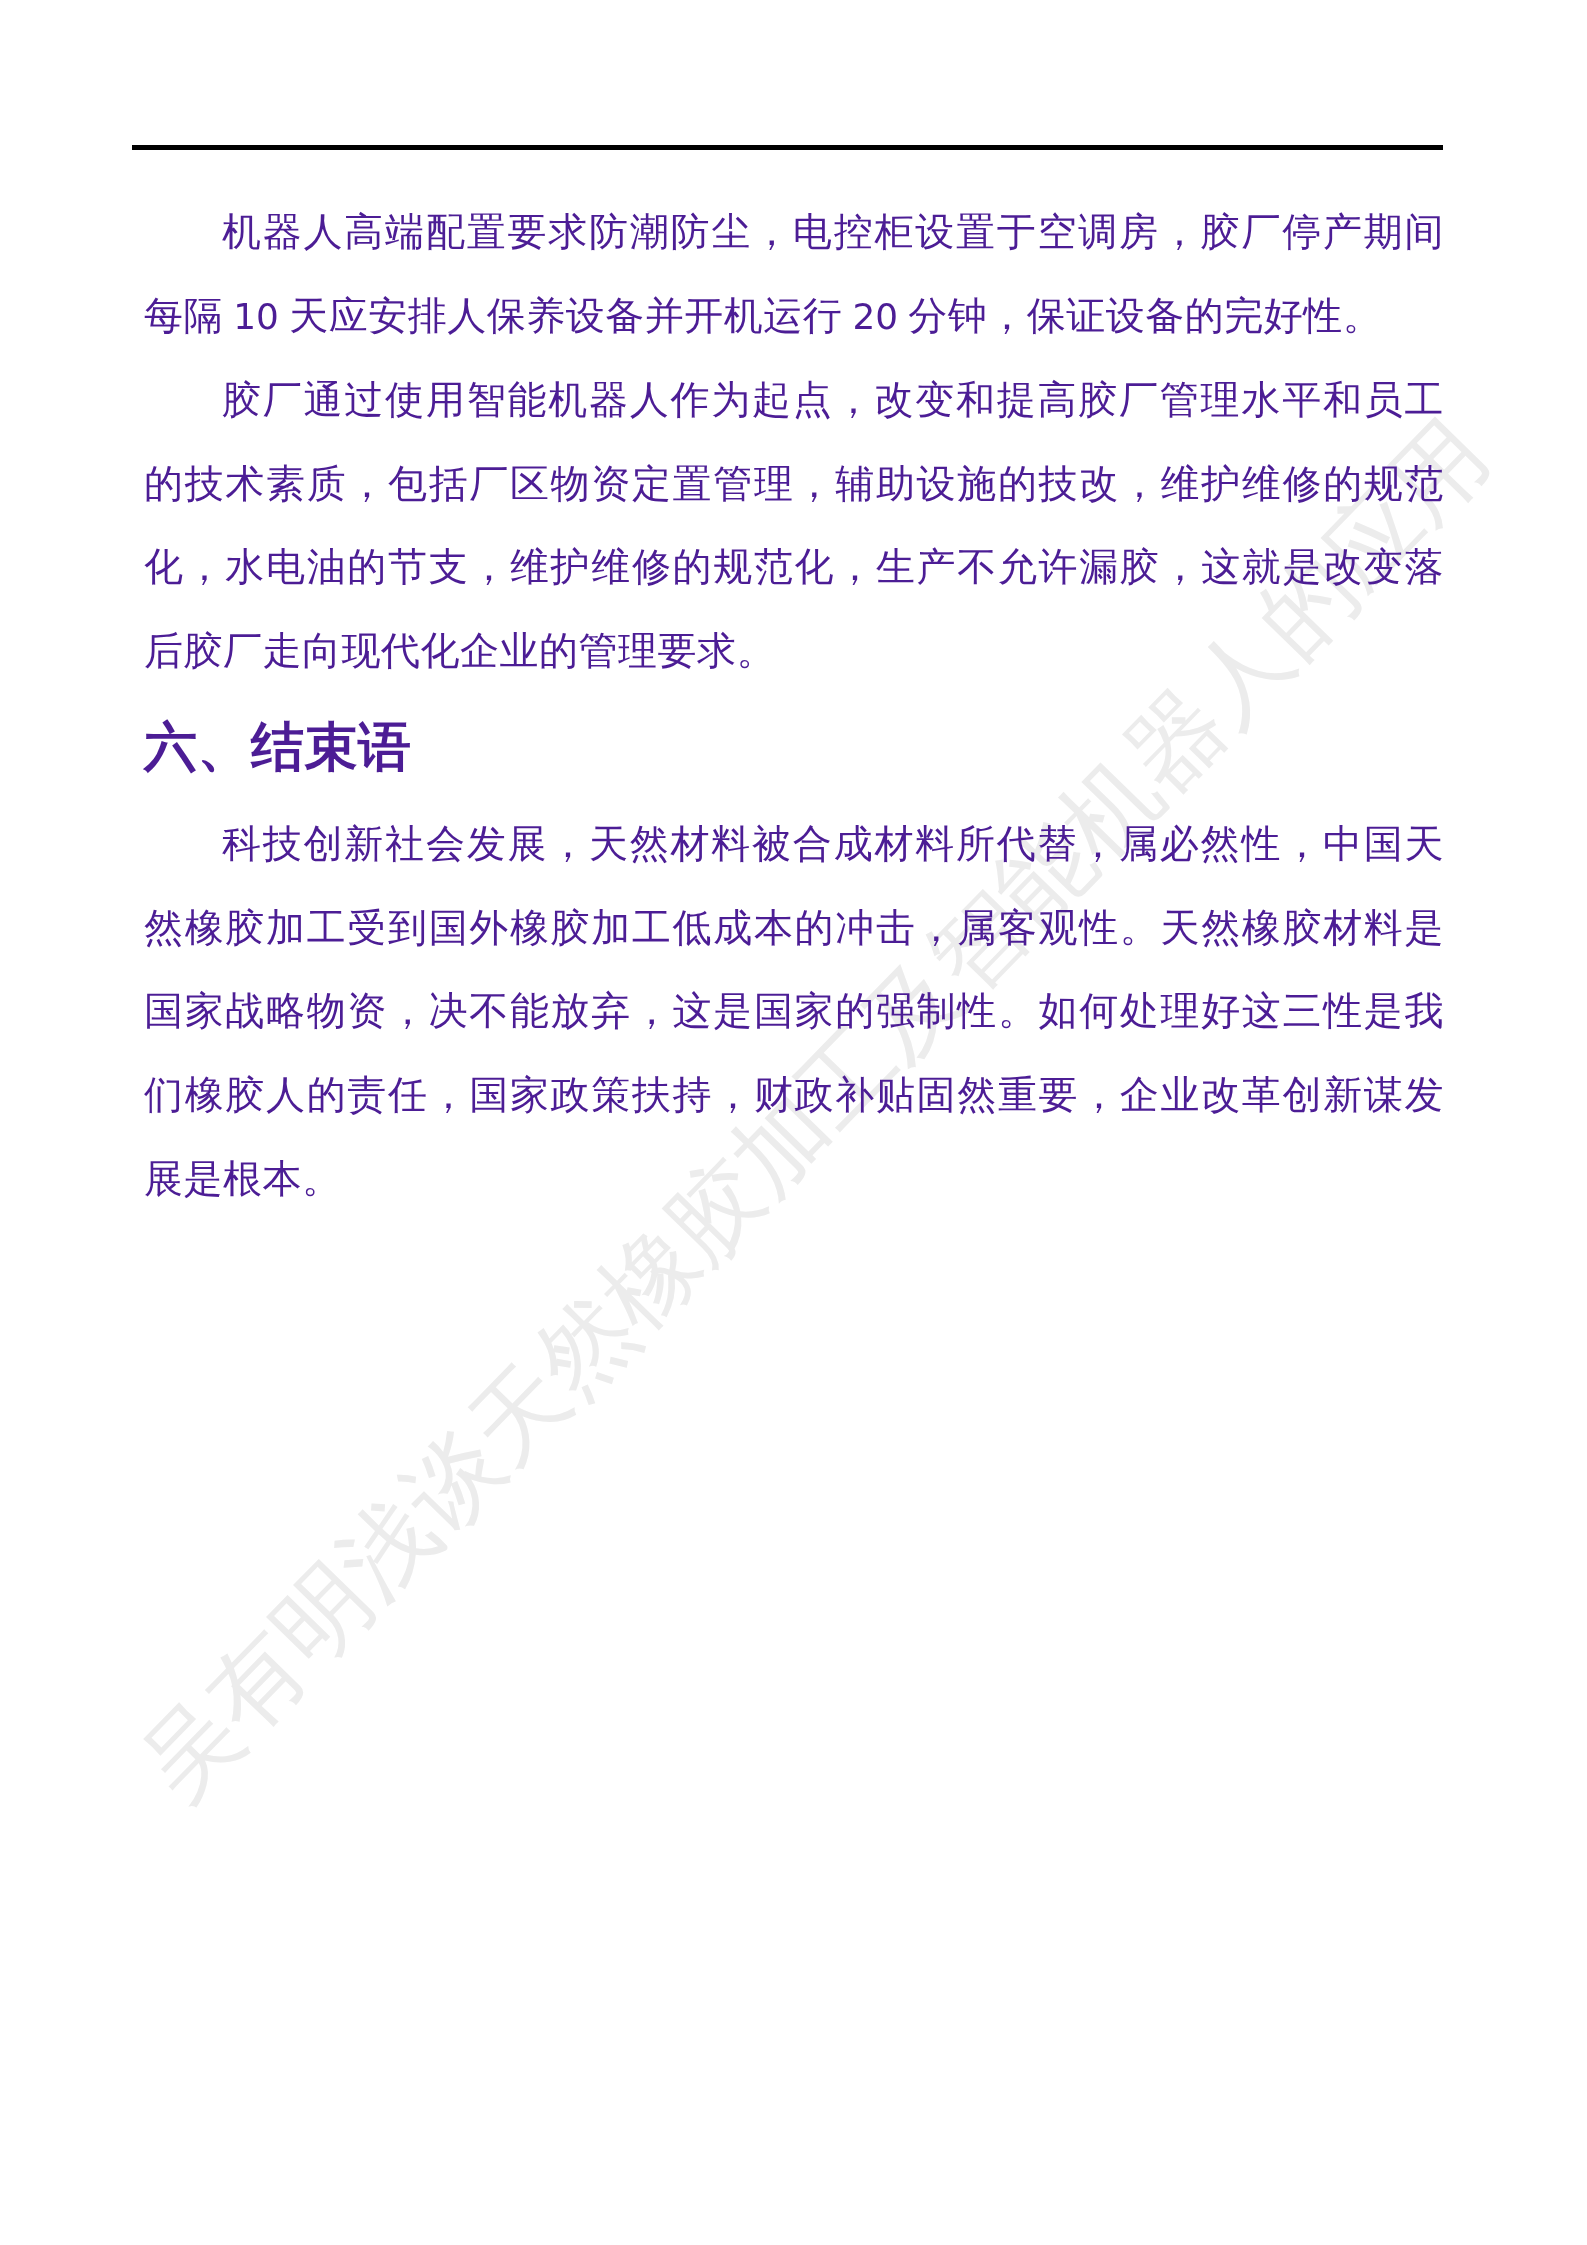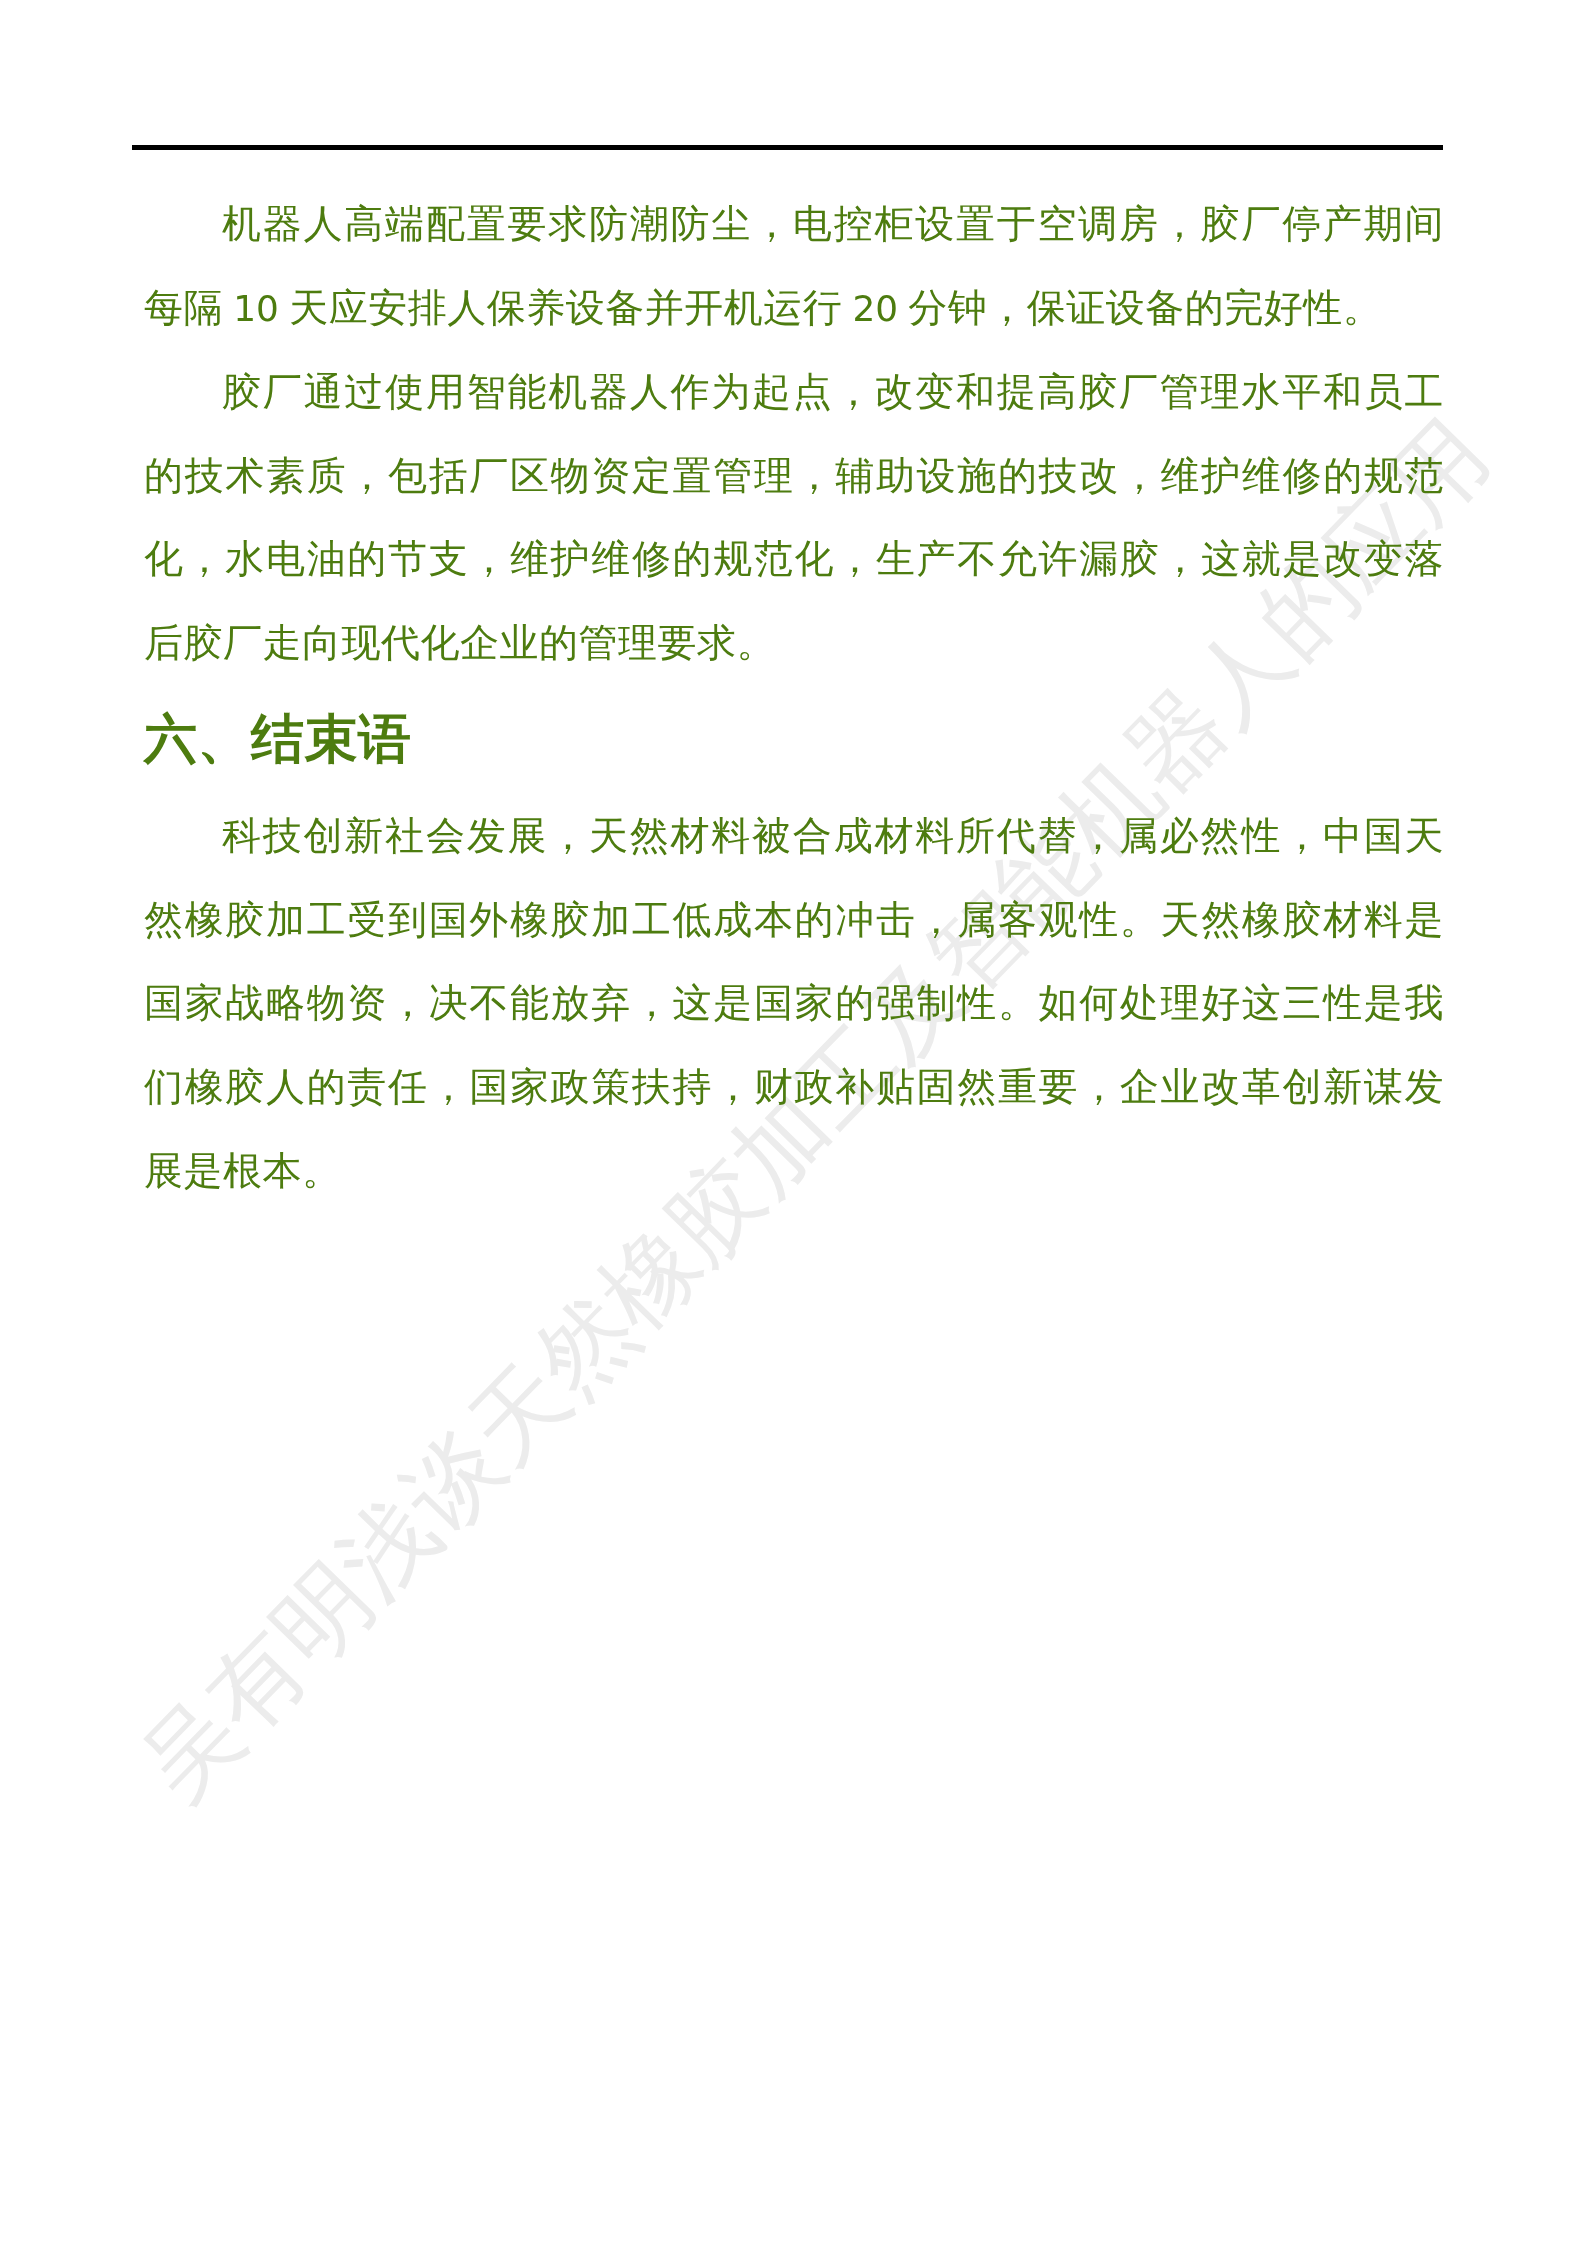--- a/index.html
+++ b/index.html
@@ -22,27 +22,27 @@
     left: 132px;
     top: 145px;
     width: 1311px;
     height: 5px;
     background: #000000;
   }
   
   .content {
     position: absolute;
     left: 144px;
-    top: 182px;
+    top: 190px;
     width: 1300px;
     font-size: 39px;
     line-height: 2.15;        
     text-align: justify;
     letter-spacing: 0.5px;
-    color: #4d7c0f;
+    color: #4c1d95;
   }
   .content p.para {
     margin: 0;
     text-indent: 2em;         
   }
   .content h2.heading {
     margin: 0;
     font-size: 53px;
     line-height: 2.05;
     font-weight: 700;

